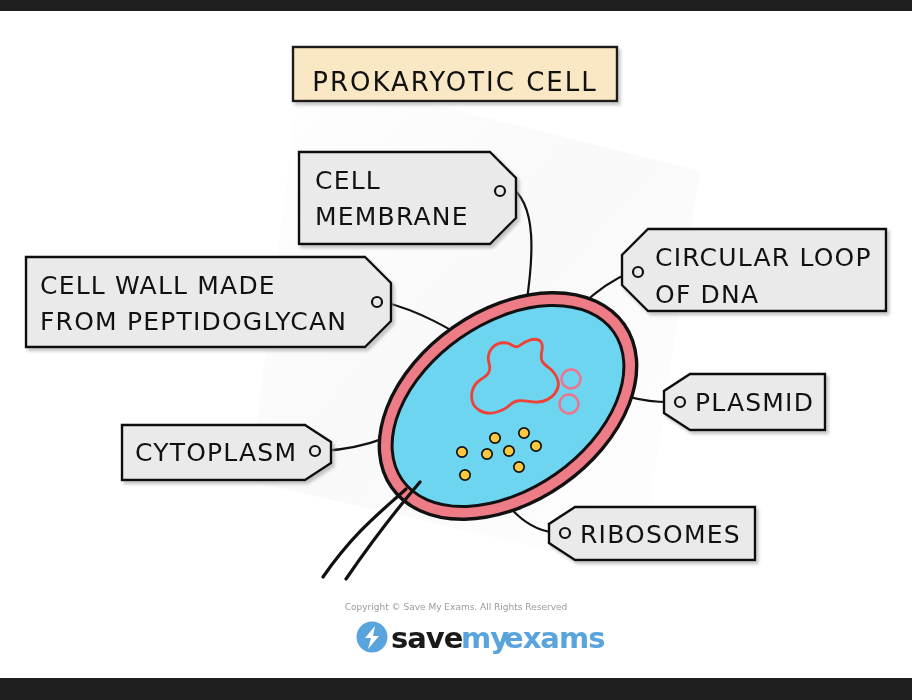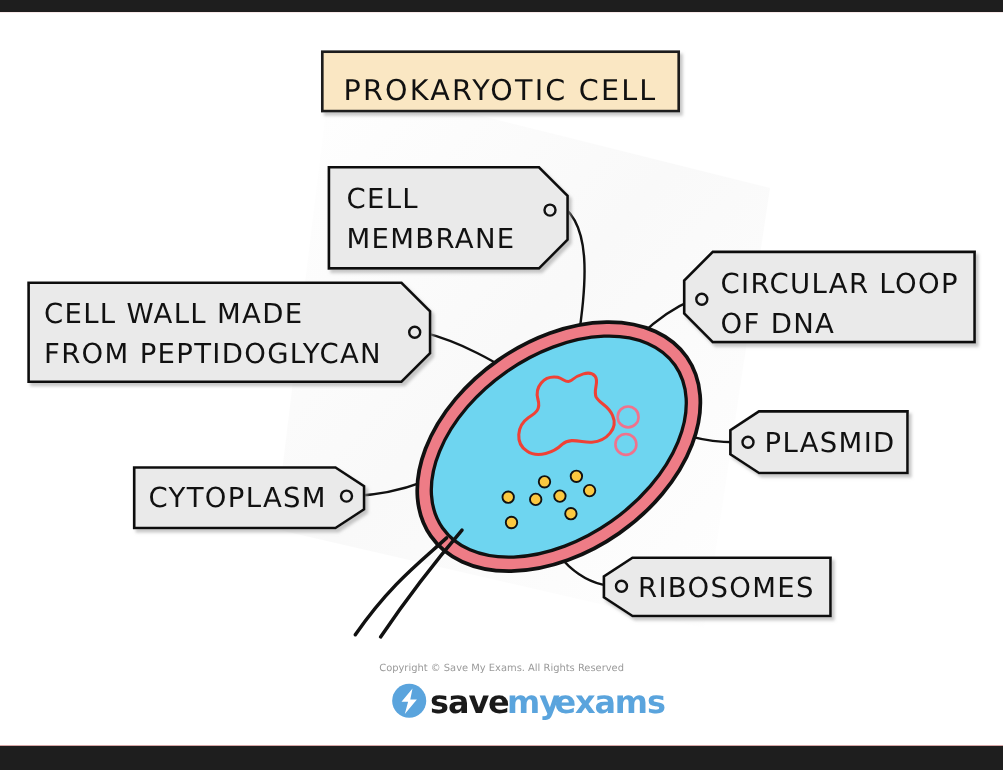--- a/index.html
+++ b/index.html
@@ -12,21 +12,21 @@
     height: 700px;
     overflow: hidden;
     font-family: "DejaVu Sans", sans-serif;
     position: relative;
   }
   #stage {
     position: absolute;
     left: 0; top: 0;
     width: 912px;
     height: 700px;
-    background: #b91c1c;
+    background: #8b5cf6;
   }
   .bar {
     position: absolute;
     left: 0;
     width: 912px;
     background: #1e1e1e;
   }
   #bar-top { top: 0; height: 11px; }
   #bar-bottom { top: 678px; height: 22px; }
 

